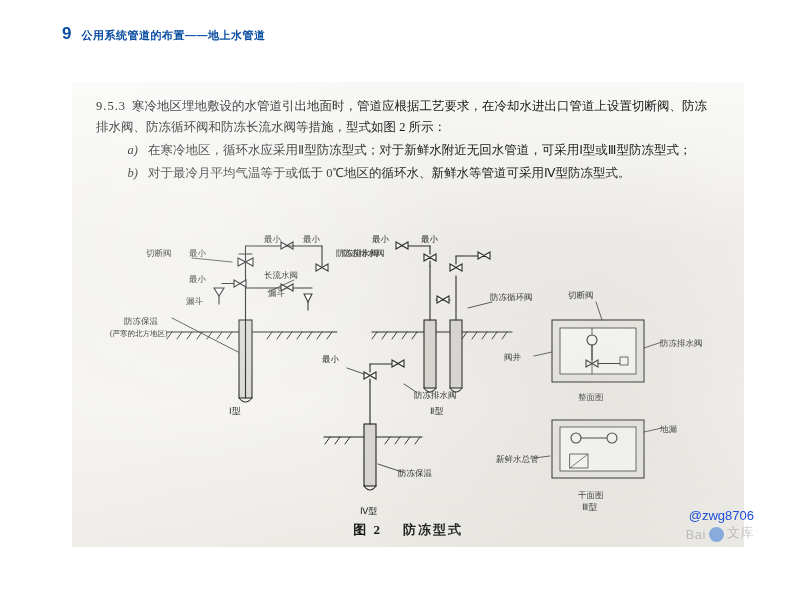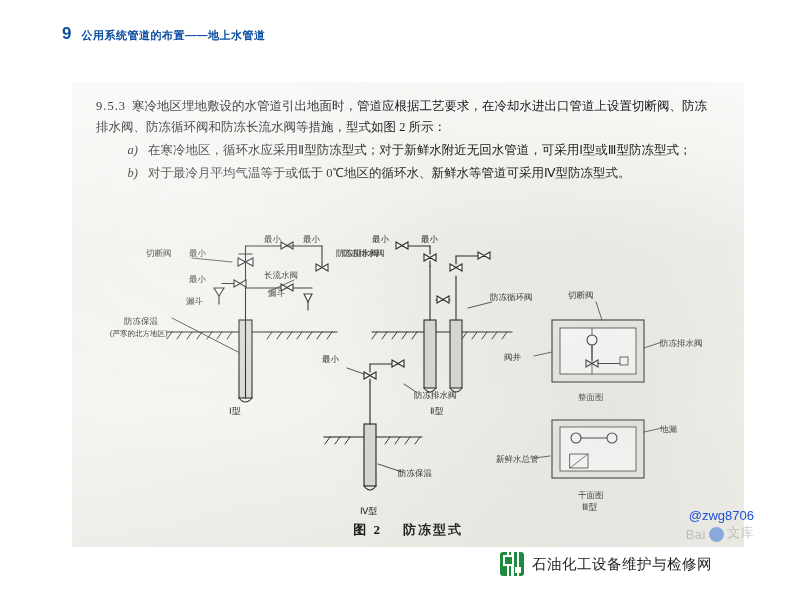--- a/index.html
+++ b/index.html
@@ -397,18 +397,14 @@
   </div>
 
   <div class="wm-handle">@zwg8706</div>
 
   <div class="baidu-wm">
     <span class="bd-text">Bai</span>
     <span class="bd-logo"></span>
     <span class="bd-text">文库</span>
   </div>
 
-  <div class="footer">
-    <span class="qr"></span>
-    <span class="ftext">石油化工设备维护与检修网</span>
-  </div>
 
 </div>
 
 </body></html>

